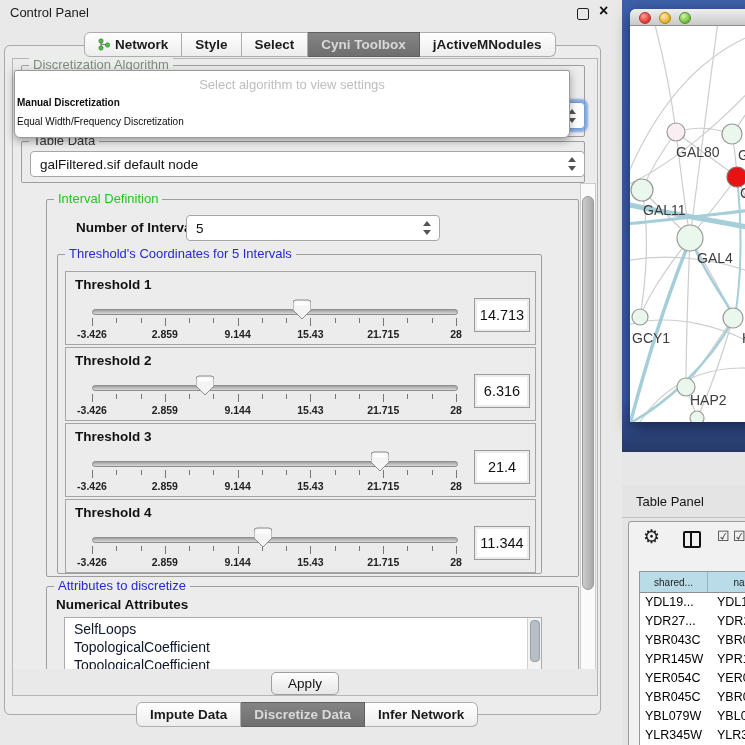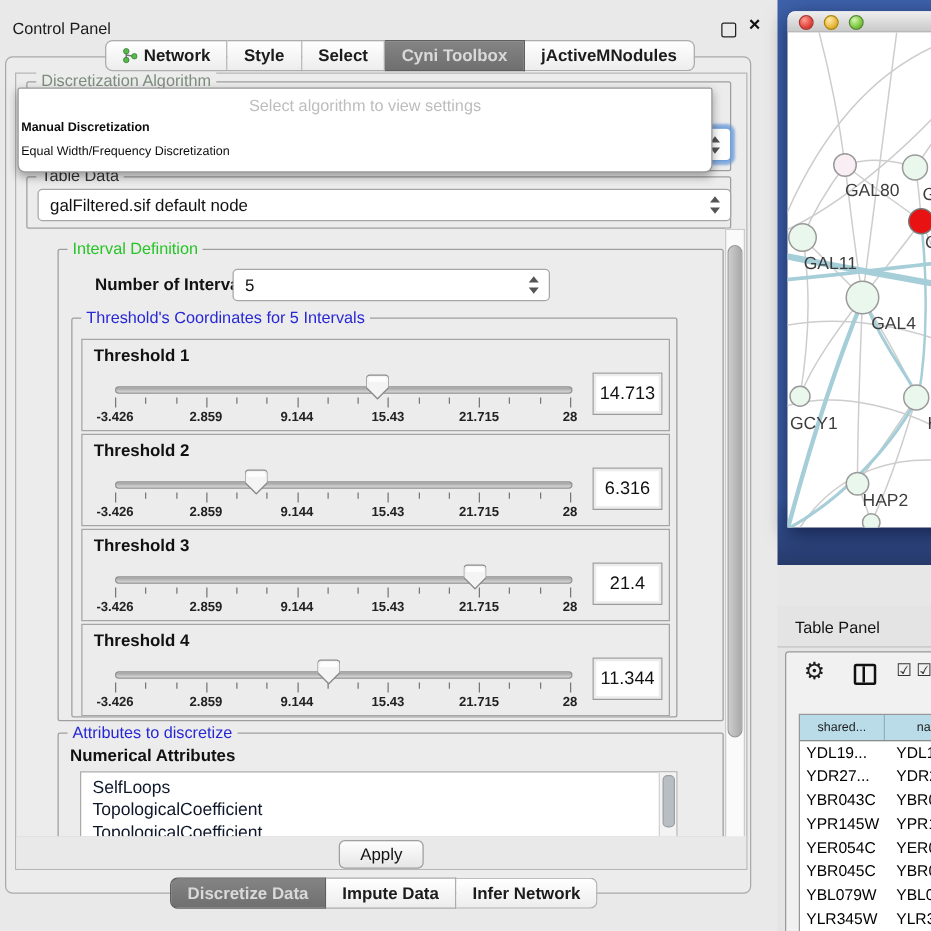--- a/index.html
+++ b/index.html
@@ -2,21 +2,21 @@
 <html><head>
 <meta charset="utf-8">
 <style>
   html,body{margin:0;padding:0;}
   body{width:745px;height:745px;overflow:hidden;background:#e7e7e7;
        font-family:"Liberation Sans",sans-serif;position:relative;
        -webkit-font-smoothing:antialiased;}
 
   
   #control-panel{position:absolute;left:0;top:0;width:622px;height:745px;background:#e9e9e9;}
-  .titlebar{position:absolute;left:0;top:10px;width:100%;height:26px;padding-left:20px;}
+  .titlebar{position:absolute;left:0;top:0;width:100%;height:26px;padding-left:20px;}
   .titlebar .t{position:absolute;left:10px;top:5px;font-size:13px;color:#1b1b1b;}
   .float-btn{position:absolute;left:577px;top:8px;width:10px;height:10px;border:1.5px solid #222;border-radius:2px;}
   .close-btn{position:absolute;left:599px;top:2px;font-size:16px;font-weight:900;color:#111;}
 
   .panel-outer{position:absolute;left:4px;top:45px;width:595px;height:668px;
     border:1px solid #a9a9a9;border-radius:6px;background:#ececec;}
 
   
   .tabstrip{position:absolute;display:flex;z-index:6;}
   .tab{display:flex;align-items:center;gap:5px;padding:4px 13px;font-size:13.5px;font-weight:700;color:#1c1c1c;
@@ -347,25 +347,25 @@
     <div class="vscroll">
       <div class="vthumb"></div>
     </div>
 
     <div class="apply-row">
       <div class="apply-btn">Apply</div>
     </div>
   </div>
 
   <div class="tabstrip" id="bottom-tabs">
+      <div class="tab">
+        <span>Impute Data</span>
+      </div>
       <div class="tab sel">
         <span>Discretize Data</span>
-      </div>
-      <div class="tab">
-        <span>Impute Data</span>
       </div>
       <div class="tab">
         <span>Infer Network</span>
       </div>
     </div>
 </div>
 
 <div id="right-region">
   <div class="desktop">
     <div class="net-window">

